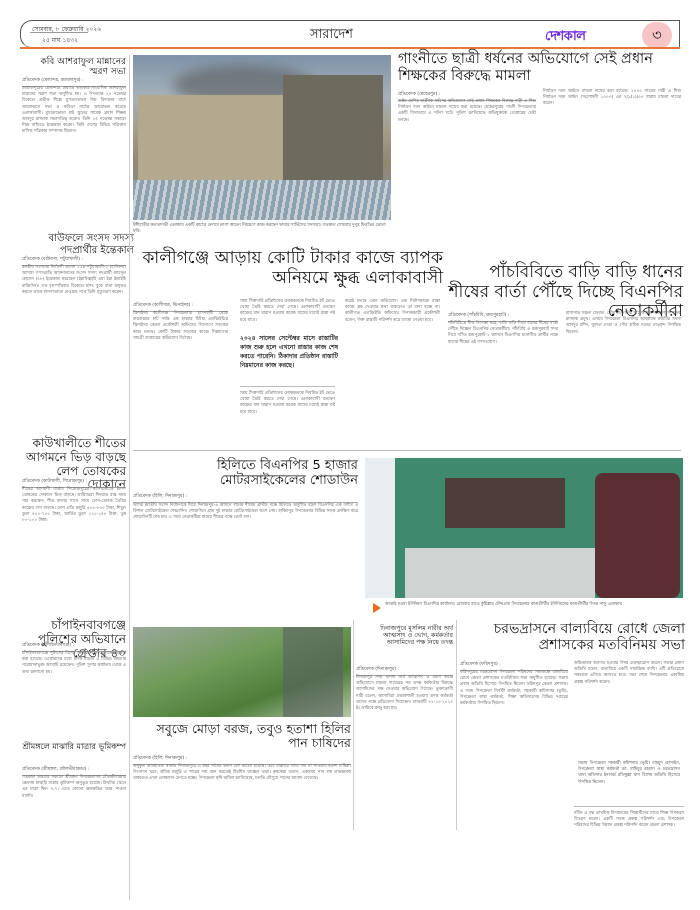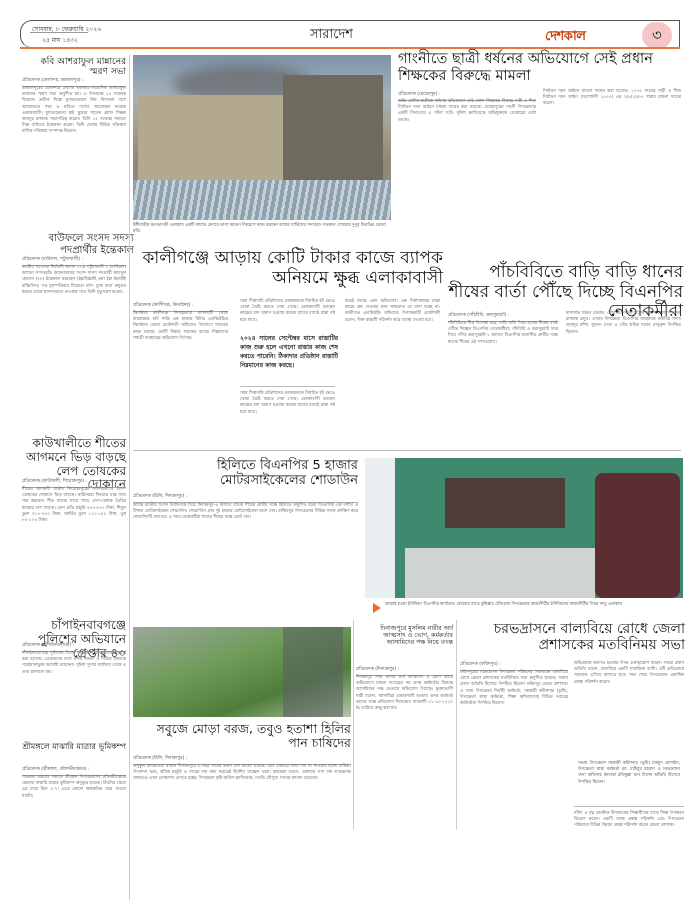--- a/index.html
+++ b/index.html
@@ -4,21 +4,21 @@
 <style>
 *{box-sizing:border-box;margin:0;padding:0}
 body{width:700px;height:910px;background:#fff;font-family:"DejaVu Sans",sans-serif;color:#222;position:relative;overflow:hidden}
 .abs{position:absolute}
 .header{left:20px;top:20px;width:660px;height:28px;border:1px solid #555;border-radius:12px 0 0 12px;border-bottom:1px solid #999}
 .hrule{left:20px;top:47px;width:660px;height:2px;background:#e8783a}
 .date1{left:32px;top:24px;font-size:6px;color:#444}
 .date2{left:42px;top:35px;font-size:6px;color:#444}
 .datesep{left:30px;top:32px;width:58px;height:1px;background:#999}
 .section{left:310px;top:24px;font-size:13px;color:#222}
-.logo{left:545px;top:26px;font-size:13px;font-weight:bold;color:#c2410c;letter-spacing:-0.5px;font-family:"DejaVu Serif",serif}
+.logo{left:545px;top:26px;font-size:13px;font-weight:bold;color:#6d28d9;letter-spacing:-0.5px;font-family:"DejaVu Serif",serif}
 .pagenum{left:642px;top:22px;width:30px;height:27px;background:#f6c6c6;border-radius:14px;font-size:15px;display:flex;align-items:center;justify-content:center;color:#222}
 .hl{font-family:"DejaVu Sans",sans-serif;color:#111;text-align:right;line-height:1.15}
 .by{font-size:4.5px;color:#444;border-bottom:1px solid #aaa;padding-bottom:2px}
 .txt{font-size:4.2px;line-height:6.2px;color:#555;text-align:justify;overflow:hidden}
 .divh{height:1px;background:#bbb}
 .divv{width:1px;background:#ccc}
 .photo{overflow:hidden}
 .cap{font-size:4.2px;line-height:5.5px;color:#444}
 .pullquote{font-size:6px;line-height:9px;font-weight:bold;color:#222;text-align:justify}
 </style>

